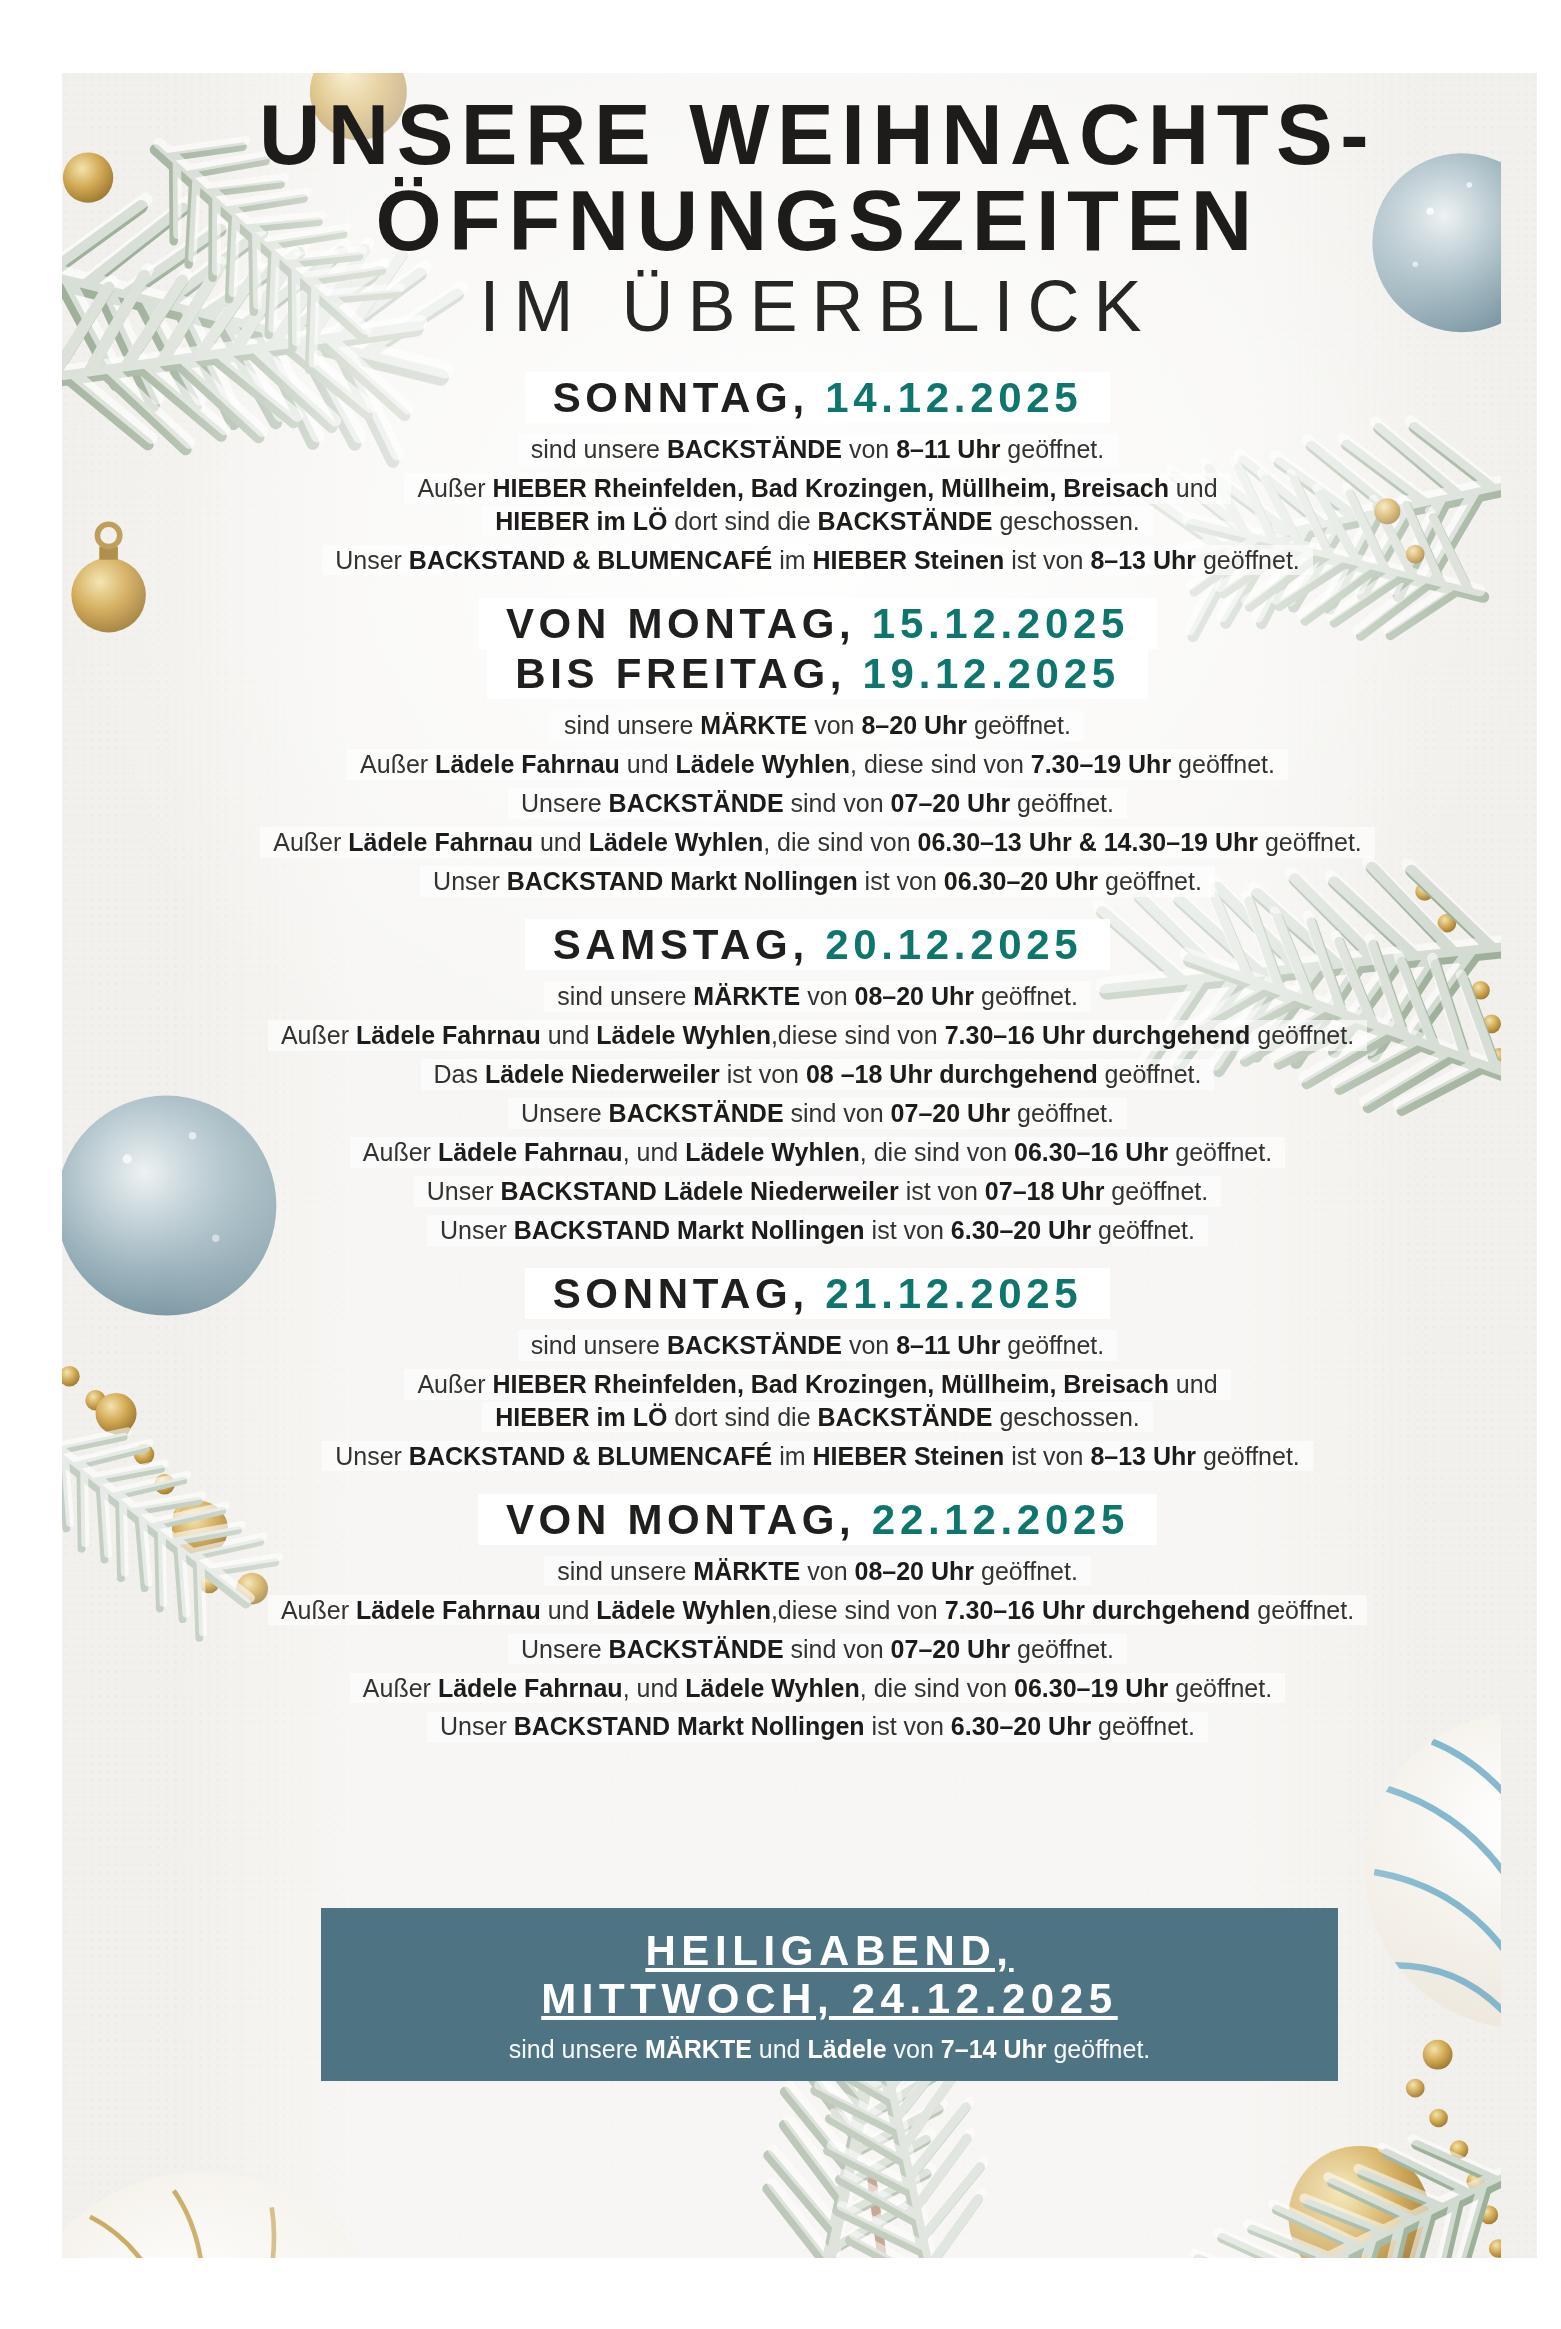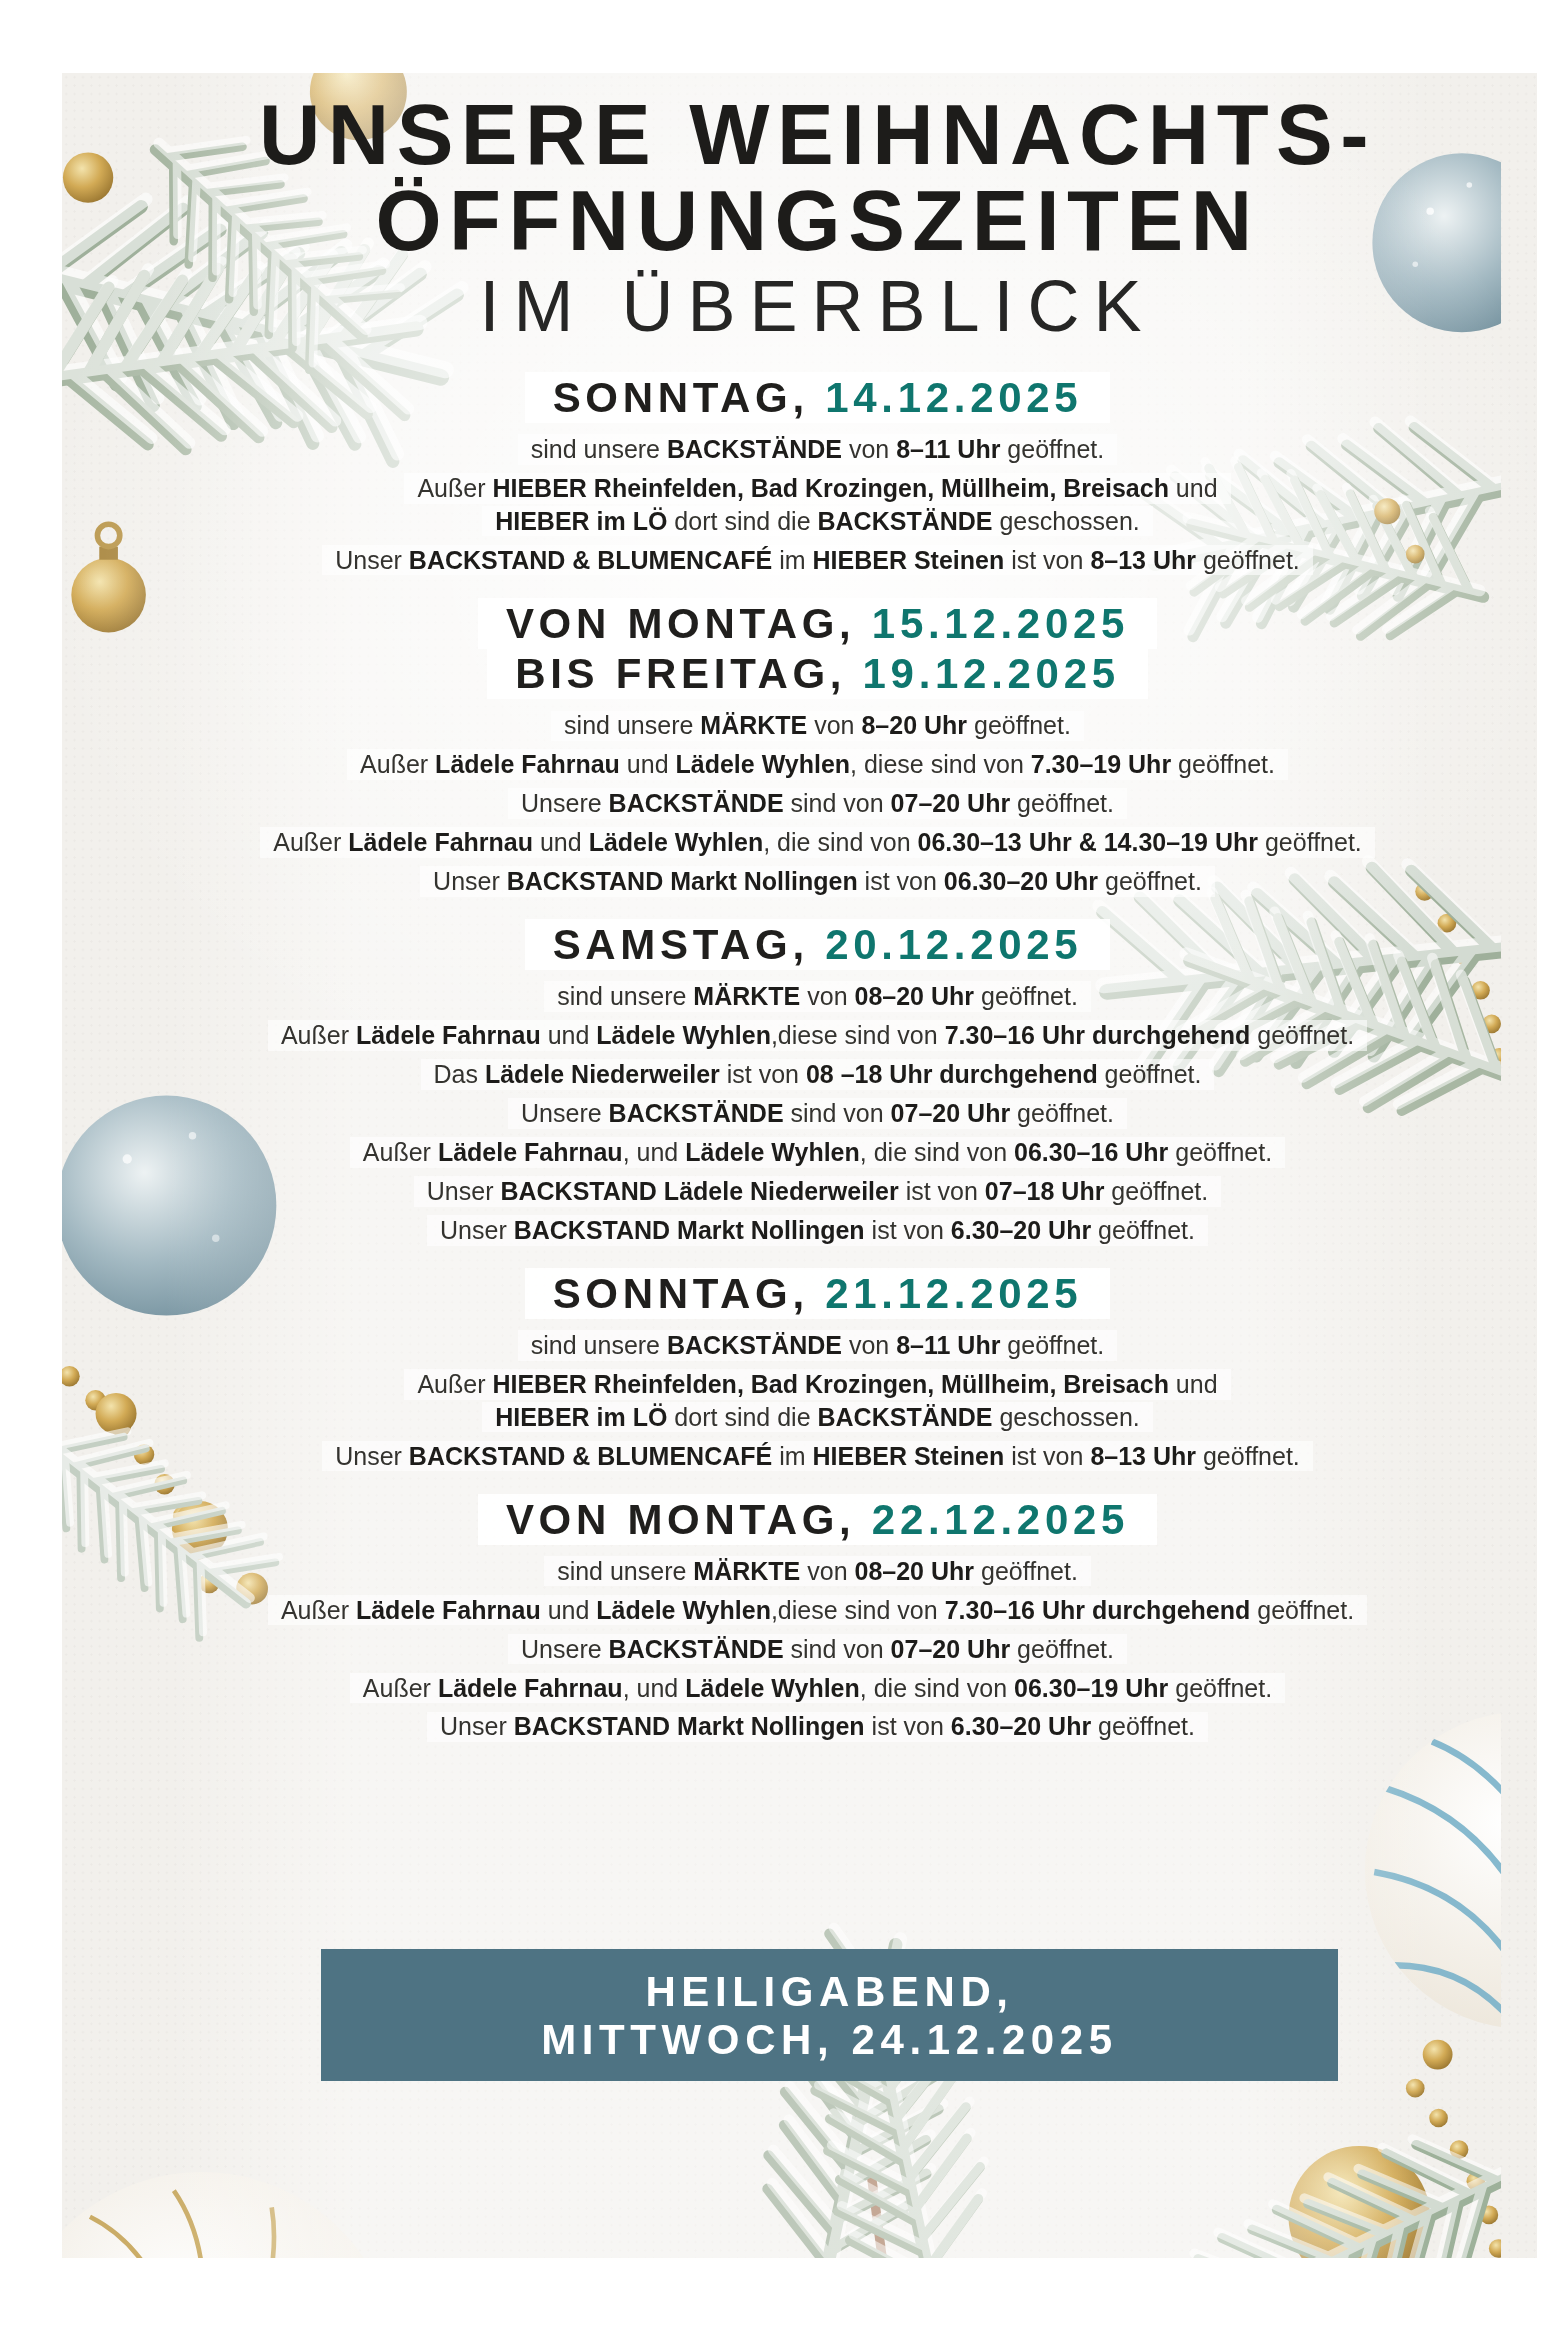--- a/index.html
+++ b/index.html
@@ -29,21 +29,21 @@
   .para{margin:0 0 8.4px;}
   .bline{display:block;margin:1.9px 0;line-height:1.0;}
   .bline-inner{display:inline-block;background:rgba(255,255,255,.6);padding:2.8px 13px;
                font-size:25px;color:#34332f;}
   .bline-inner b{color:#1d1c1a;}
   
   .banners{margin-top:auto;display:flex;flex-direction:column;align-items:center;width:100%;}
   .banner{width:1017px;box-sizing:border-box;text-align:center;color:#ffffff;transform:translateX(12px);}
   .banner.teal{background:#4e7383;padding:18.6px 11.2px 17px;margin-bottom:11.2px;}
   .banner.gold{background:#ab8a47;padding:18.6px 11.2px 17px;}
-  .bh{font-size:42px;font-weight:bold;letter-spacing:5.6px;line-height:1.14;}
+  .bh{font-size:42px;font-weight:bold;letter-spacing:5.6px;line-height:1.14;text-decoration:underline;}
   .bb{margin-top:12px;font-size:25px;color:rgba(255,255,255,.96);}
   .bb b{color:#ffffff;}
 </style>
 </head>
 <body>
 
 <div class="poster">
   <div class="photo">
 
     <svg class="deco" viewBox="0 0 1544 2344" width="1439" height="2185">
@@ -294,18 +294,19 @@
             </p>
           </section>
         </div>
 
       <div id="banners" class="banners">
           <div class="banner teal">
             <div class="bh">
               <div>HEILIGABEND,</div>
               <div>MITTWOCH, 24.12.2025</div>
             </div>
+            <div class="bb"><span>sind unsere </span><b>MÄRKTE</b><span> und </span><b>Lädele</b><span> von </span><b>7–14 Uhr</b><span> geöffnet.</span></div>
           </div>
         </div>
     </div>
   </div>
 </div>
 
 
 </body></html>

